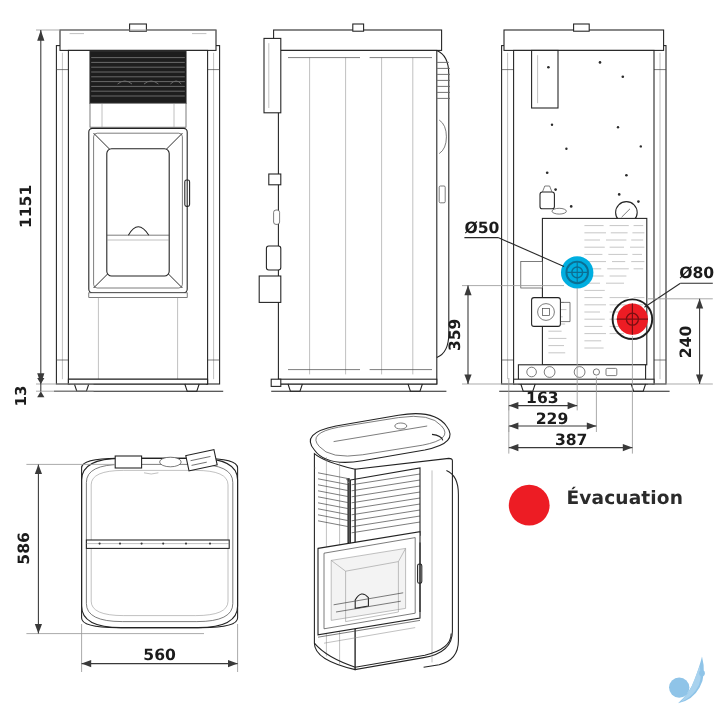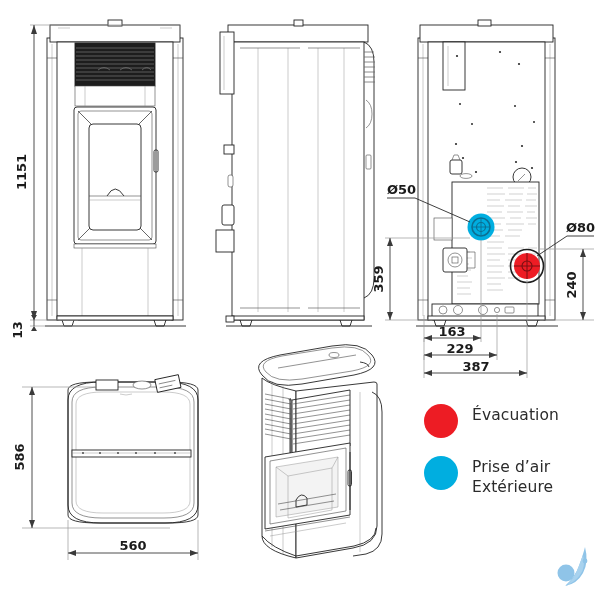--- a/index.html
+++ b/index.html
@@ -4,21 +4,21 @@
 <style>
   html,body{margin:0;padding:0;}
   body{
     width:600px;height:600px;background:#ffffff;
     font-family:"Liberation Sans", sans-serif;
     overflow:hidden;position:relative;
   }
   #stage{position:absolute;left:0;top:0;width:600px;height:600px;}
   svg.dwg{position:absolute;left:0;top:0;width:600px;height:600px;}
   .legend{position:absolute;}
-  .legend-row{display:flex;align-items:flex-start;margin-bottom:18px;}
+  .legend-row{display:flex;align-items:flex-start;margin-bottom:18px;font-weight:bold;}
   .legend-dot{width:34px;height:34px;border-radius:50%;flex:0 0 34px;margin-right:14px;}
   .legend-text{
     font-family:"DejaVu Sans", sans-serif;
     font-size:15.5px;line-height:1.32;color:#2b2b2b;letter-spacing:.1px;
     padding-top:1px;
   }
   .dimtext{
     font-family:"DejaVu Sans", sans-serif;
     font-weight:700;fill:#1b1b1b;font-size:13px;
   }
@@ -479,27 +479,20 @@
 
   <div class="legend" style="left:424px; top:404px;">
 
     <div class="legend-row">
       <div class="legend-dot" style="background:#ED1C24;"></div>
       <div class="legend-text">
         <div>Évacuation</div>
       </div>
     </div>
 
-    <div class="legend-row">
-      <div class="legend-dot" style="background:#00AEE0;"></div>
-      <div class="legend-text">
-        <div>Prise d’air</div>
-        <div>Extérieure</div>
-      </div>
-    </div>
   </div>
 
   <svg style="position:absolute; left:552px; top:543px; width:44px; height:48px;" viewBox="0 0 44 48">
     <path d="M33 4 q4 15 -2 26 q-6 11 -18 13 q10 -9 14 -20 q4 -11 6 -19 z" fill="#8FC4E8"></path>
     <path d="M31 12 q3 12 -3 20 q-5 7 -13 10 q8 -8 11 -17 q3 -8 5 -13 z" fill="#A8D2EE"></path>
     <circle cx="14" cy="30" r="8.5" fill="#8FC4E8"></circle>
     <circle cx="33" cy="18" r="2.4" fill="#8FC4E8"></circle>
   </svg>
 
 </div>

